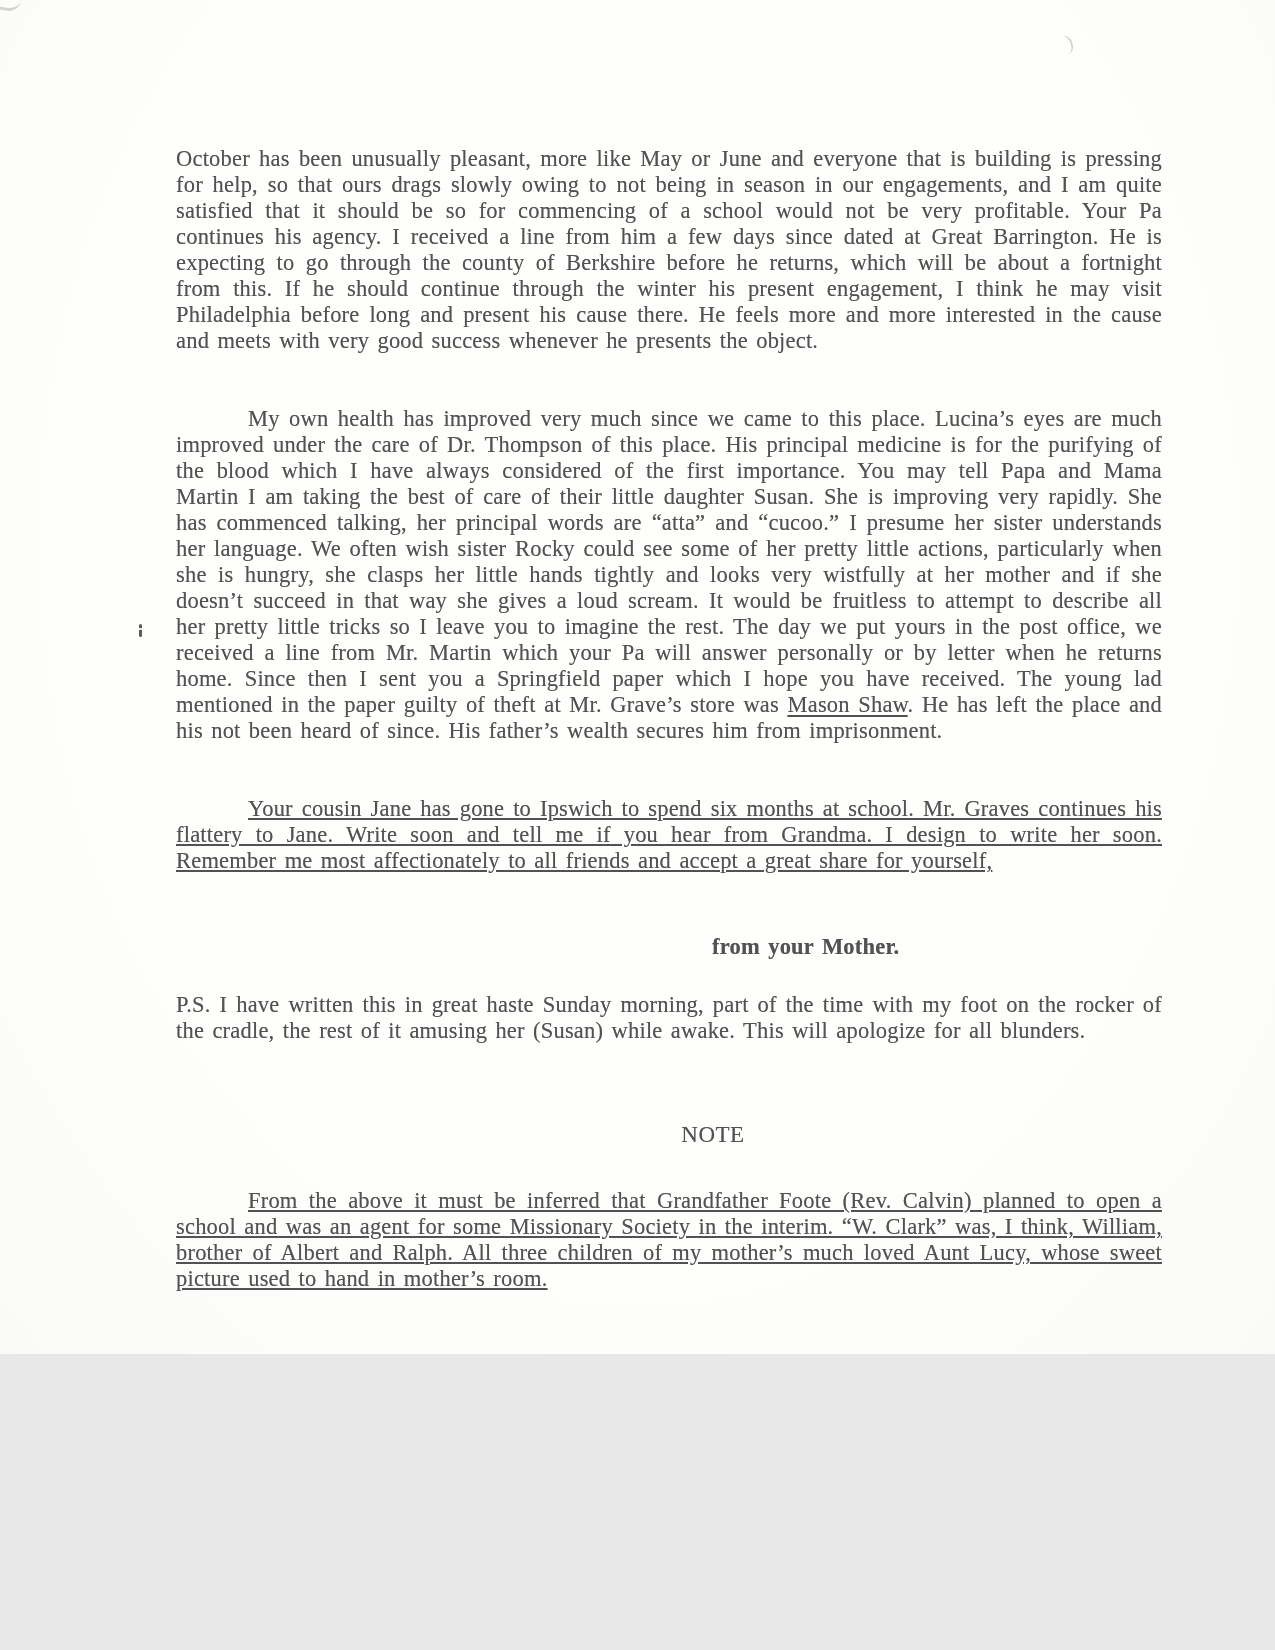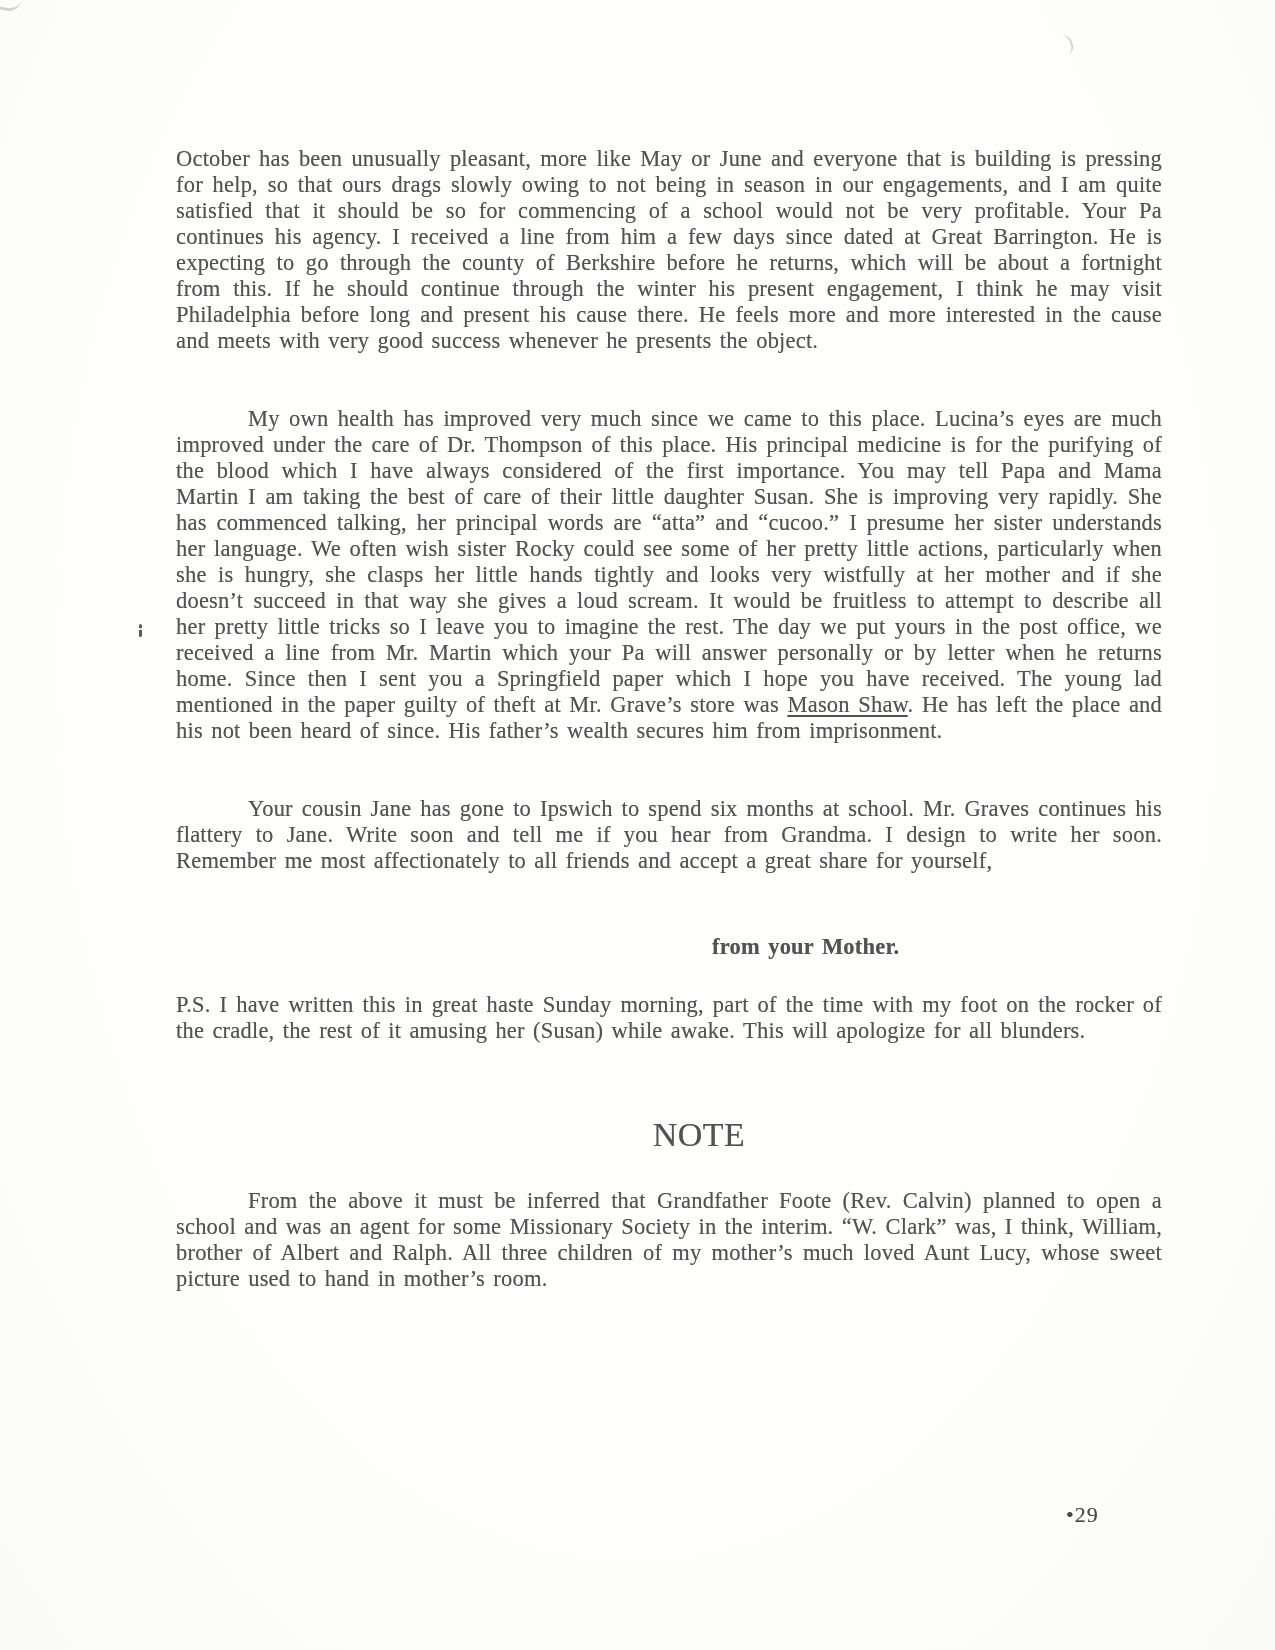--- a/index.html
+++ b/index.html
@@ -1,19 +1,19 @@
 <!DOCTYPE html>
 <html><head>
 <meta charset="utf-8">
 <style>
   html, body { margin: 0; padding: 0; background: #e8e8e8; }
   .page {
     position: relative;
     width: 1275px;
-    height: 1650px;
+    height: 1354px;
     margin: 0 auto;
     background: #fdfdfc;
     background-image: radial-gradient(ellipse at 50% 40%, #fefefd 60%, #fafaf8 100%);
     overflow: hidden;
     font-family: "Liberation Serif", "DejaVu Serif", serif;
     color: #525252;
   }
   .content {
     position: absolute;
     left: 176px;
@@ -23,44 +23,44 @@
     line-height: 26px;
     text-align: justify;
     word-spacing: 2.5px;
     letter-spacing: 0.2px;
     text-shadow: 0 0 0.5px rgba(90,90,90,0.55);
   }
   .body-p { margin: 0; }
   .ind { text-indent: 72px; }
   .h2  { min-height: 52px; }
   .h3  { min-height: 78px; }
-  .h4  { min-height: 104px; }
+  .h4  { min-height: 104px; text-decoration: underline; }
   .h10 { min-height: 260px; }
   .h15 { min-height: 390px; }
   .ul-name {
     text-decoration: underline;
     text-decoration-thickness: 2px;
     text-underline-offset: 3px;
   }
   .signoff {
     margin: 34px 0 0 536px;
     min-height: 26px;
     text-align: left;
     font-weight: bold;
   }
   .ps { margin-top: 32px; }
   .note-h {
     margin: 52px 0 0 0;
     min-height: 34px;
-    font-size: 34px;
+    font-size: 23px;
     font-weight: normal;
     text-align: center;
     letter-spacing: 0.5px;
     position: relative;
-    left: 30px;
+    left: 44px;
     text-indent: 0;
   }
   .note-p1 { margin-top: 32px; }
   .pageno {
     position: absolute;
     top: 1502px;
     left: 1066px;
     font-size: 22px;
     letter-spacing: 1px;
     color: #484848;

